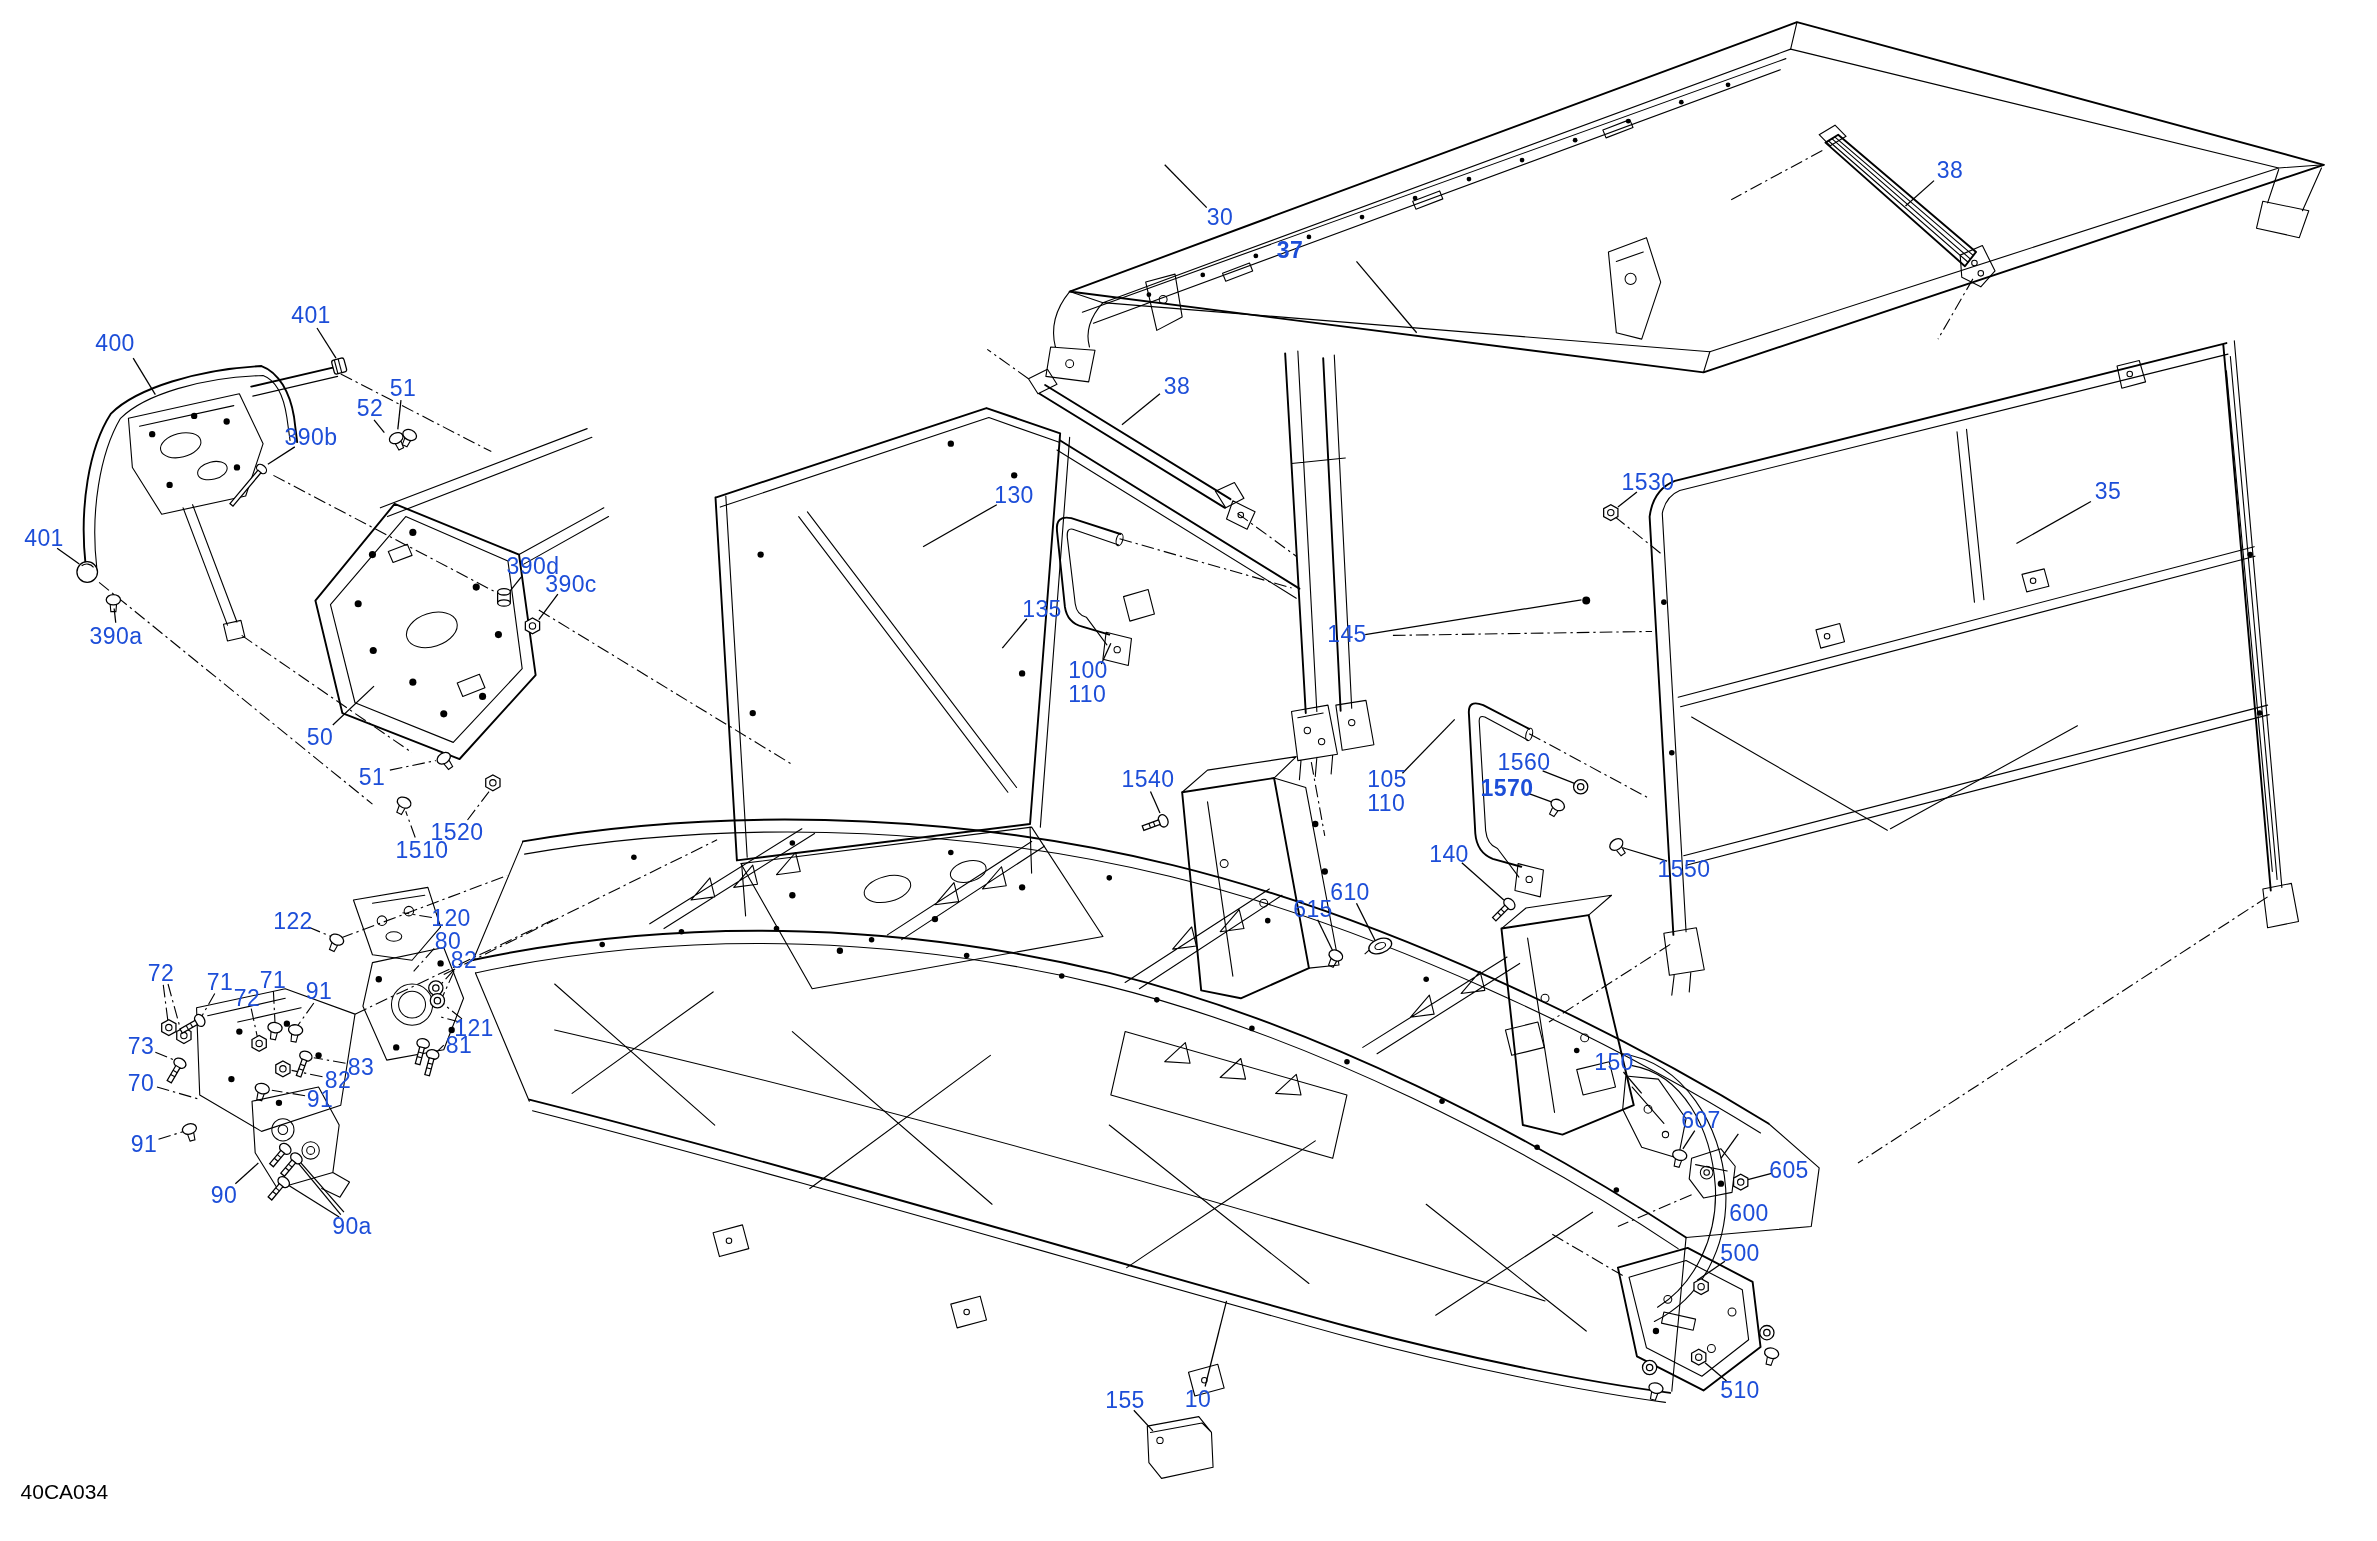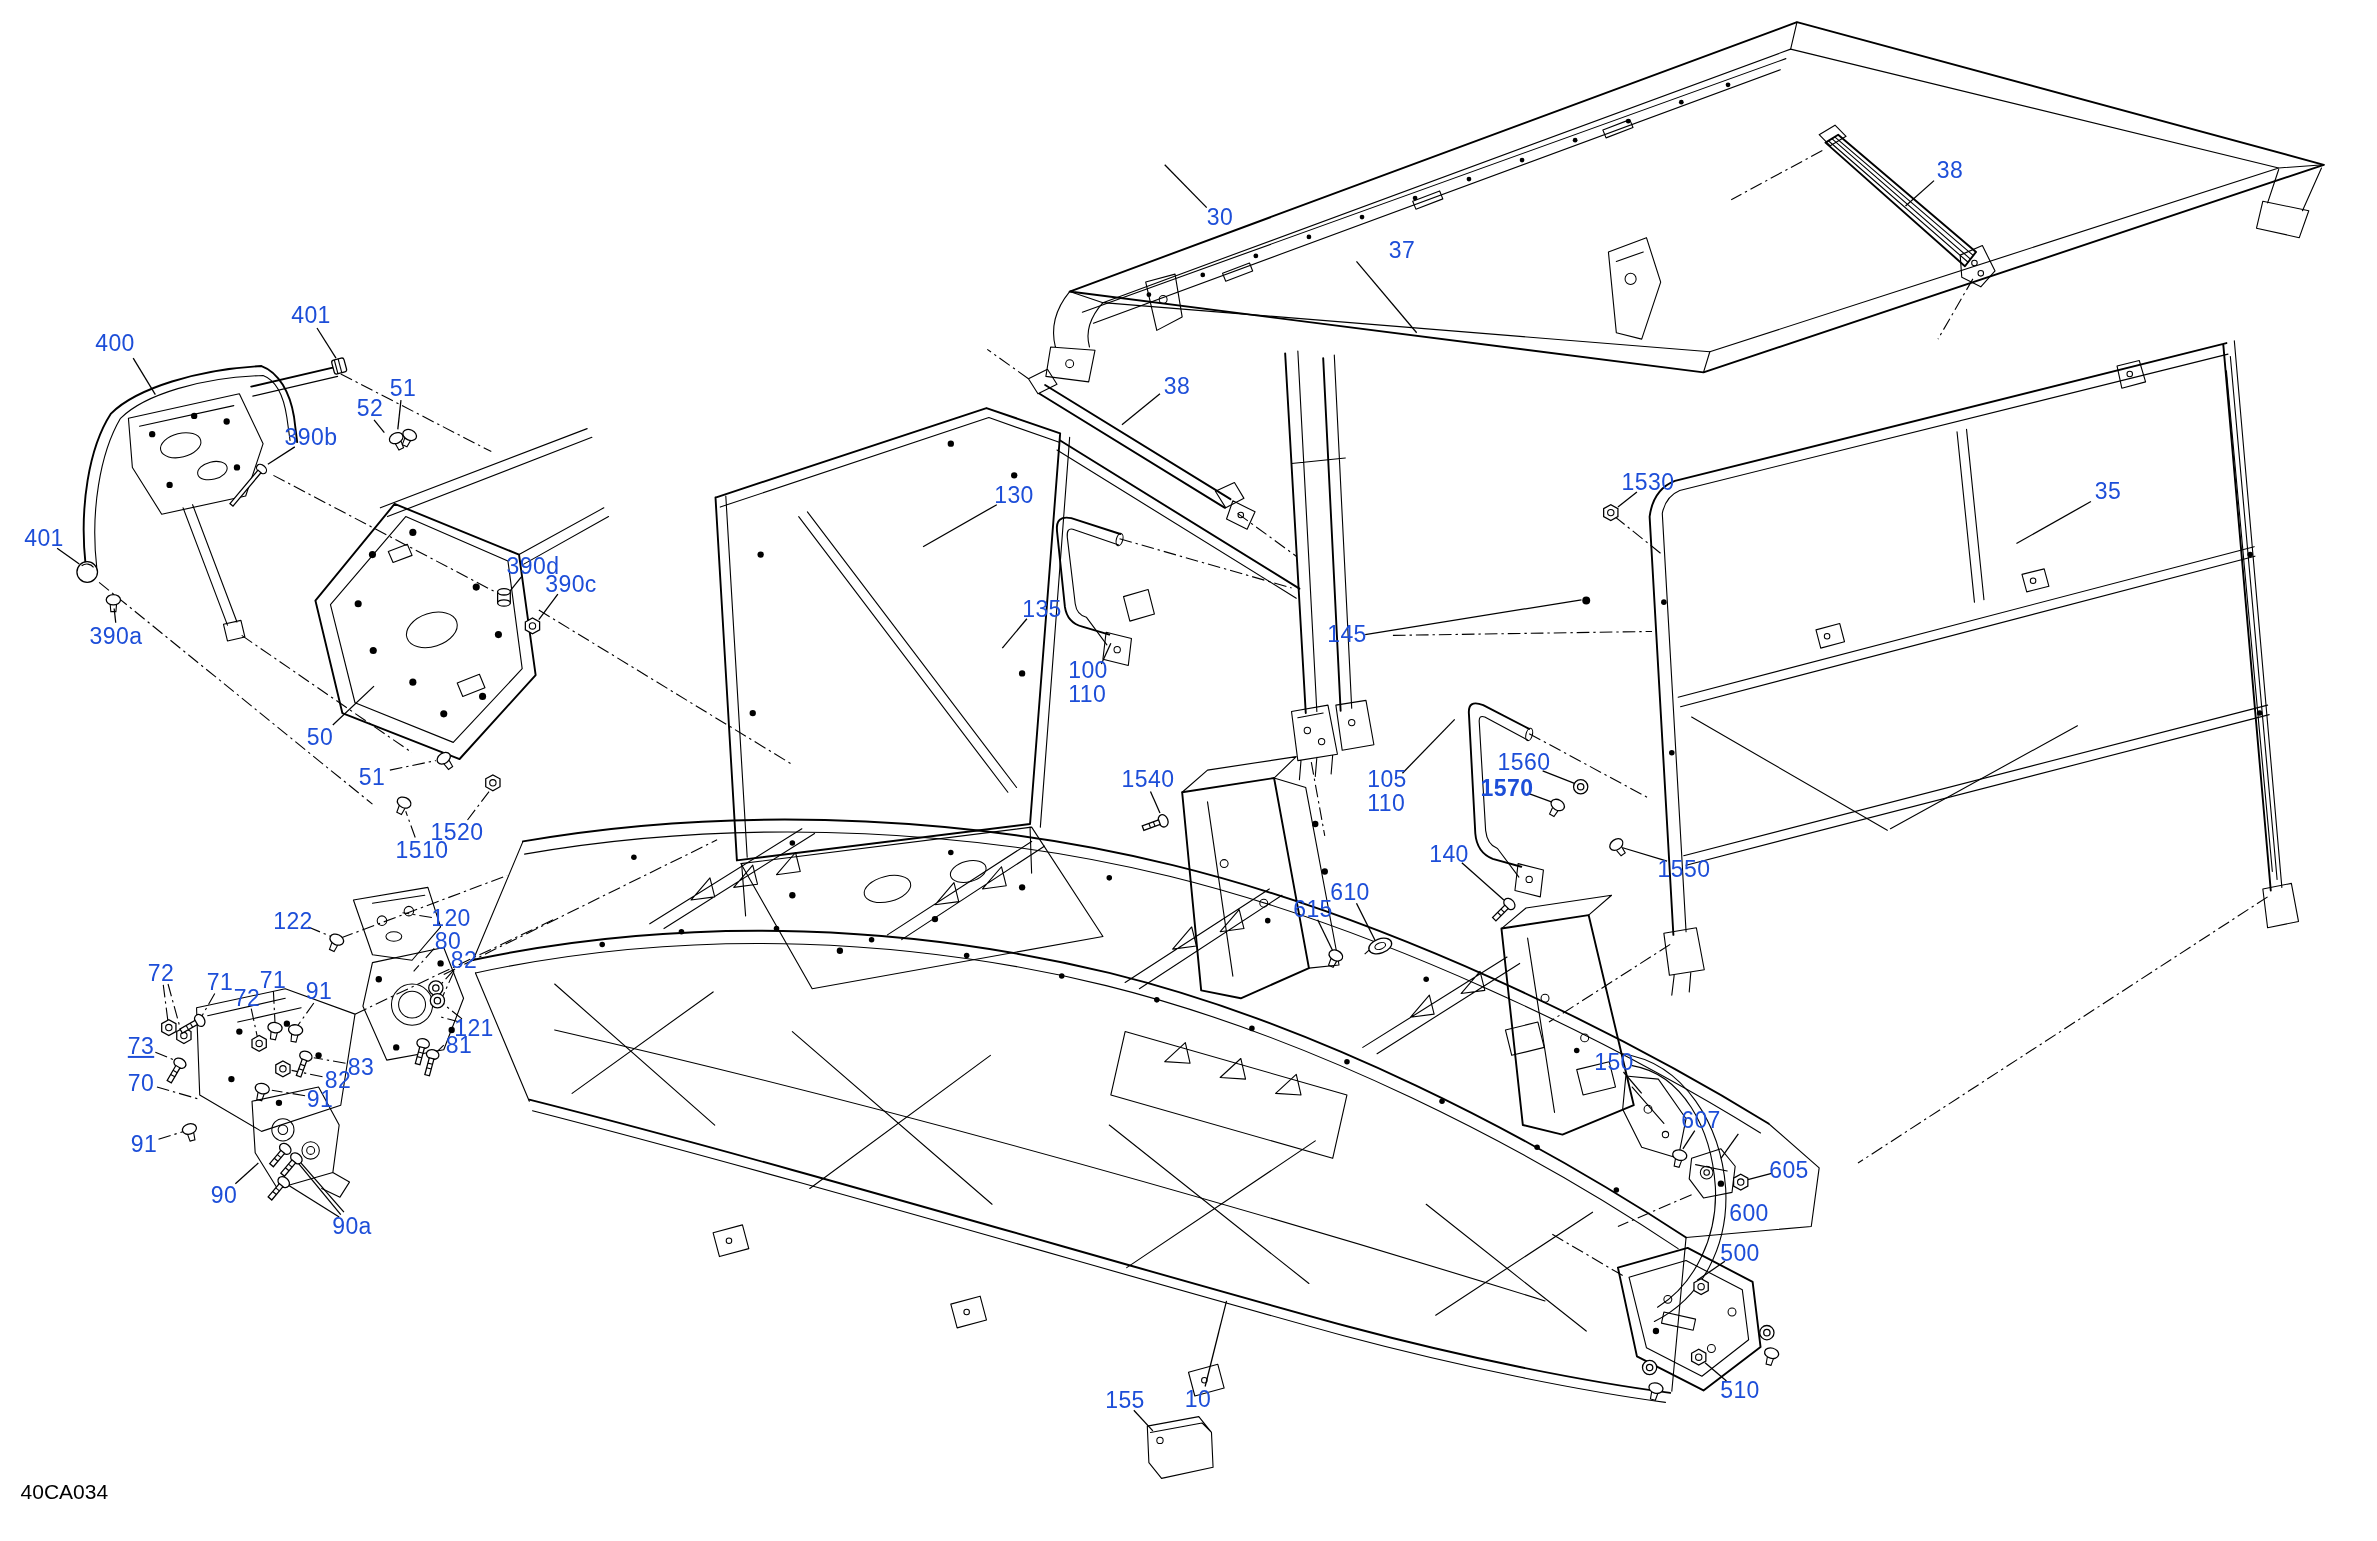--- a/index.html
+++ b/index.html
@@ -568,21 +568,21 @@
       <div class="callout" style="left: 311px; top: 437px;">390b</div>
       <div class="callout" style="left: 44px; top: 538px;">401</div>
       <div class="callout" style="left: 116px; top: 636px;">390a</div>
       <div class="callout" style="left: 533px; top: 566px;">390d</div>
       <div class="callout" style="left: 571px; top: 584px;">390c</div>
       <div class="callout" style="left: 320px; top: 737px;">50</div>
       <div class="callout" style="left: 372px; top: 777px;">51</div>
       <div class="callout" style="left: 457px; top: 832px;">1520</div>
       <div class="callout" style="left: 422px; top: 850px;">1510</div>
       <div class="callout" style="left: 1220px; top: 217px;">30</div>
-      <div class="callout" style="left: 1402px; top: 250px;">37</div>
+      <div class="callout" style="left: 1290px; top: 250px; font-weight: bold;">37</div>
       <div class="callout" style="left: 1950px; top: 170px;">38</div>
       <div class="callout" style="left: 1177px; top: 386px;">38</div>
       <div class="callout" style="left: 2108px; top: 491px;">35</div>
       <div class="callout" style="left: 1648px; top: 482px;">1530</div>
       <div class="callout" style="left: 1347px; top: 634px;">145</div>
       <div class="callout" style="left: 1014px; top: 495px;">130</div>
       <div class="callout" style="left: 1042px; top: 609px;">135</div>
       <div class="callout" style="left: 1088px; top: 682px;">100
 110</div>
       <div class="callout" style="left: 1148px; top: 779px;">1540</div>
@@ -609,21 +609,21 @@
       <div class="callout" style="left: 474px; top: 1028px;">121</div>
       <div class="callout" style="left: 459px; top: 1045px;">81</div>
       <div class="callout" style="left: 361px; top: 1067px;">83</div>
       <div class="callout" style="left: 338px; top: 1080px;">82</div>
       <div class="callout" style="left: 320px; top: 1099px;">91</div>
       <div class="callout" style="left: 161px; top: 973px;">72</div>
       <div class="callout" style="left: 220px; top: 982px;">71</div>
       <div class="callout" style="left: 273px; top: 980px;">71</div>
       <div class="callout" style="left: 247px; top: 998px;">72</div>
       <div class="callout" style="left: 319px; top: 991px;">91</div>
-      <div class="callout" style="left: 141px; top: 1046px; text-decoration: underline;">73</div>
+      <div class="callout" style="left: 141px; top: 1046px;">73</div>
       <div class="callout" style="left: 141px; top: 1083px;">70</div>
       <div class="callout" style="left: 144px; top: 1144px;">91</div>
       <div class="callout" style="left: 224px; top: 1195px;">90</div>
       <div class="callout" style="left: 352px; top: 1226px;">90a</div>
     </div>
 
   <div class="diagram-code">40CA034</div>
 </div>
 
 

